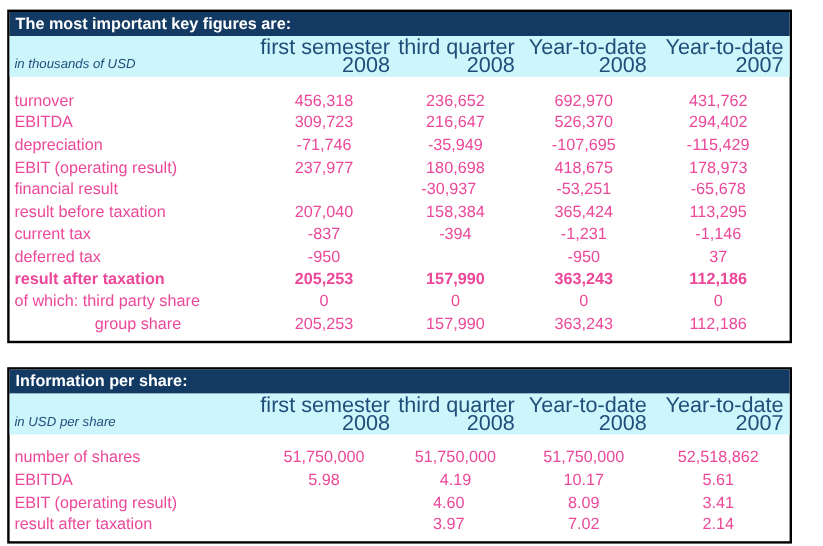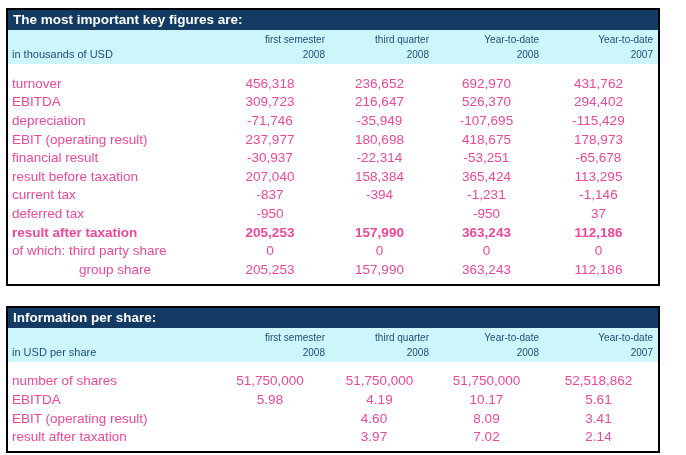--- a/index.html
+++ b/index.html
@@ -32,30 +32,31 @@
   }
   .subheader {
     background: #CDF5FC;
     display: flex;
     height: 34px;
     box-sizing: border-box;
   }
   .unit-label {
     flex: 1;
     color: #1F4E79;
+    font-style: italic;
     font-size: 11px;
     display: flex;
     align-items: flex-end;
     padding: 0 0 4px 4px;
     white-space: nowrap;
   }
   .col-head {
     text-align: right;
     color: #1F4E79;
-    font-size: 10px;
+    font-size: 18px;
     line-height: 15px;
     padding: 2px 5px 0 0;
     box-sizing: border-box;
   }
   .c1 { width: 115px; }
   .c2 { width: 104px; }
   .c3 { width: 110px; }
   .c4 { width: 114px; }
   .tbody { padding: 10px 0 5px 0; }
   .row {
@@ -134,21 +135,20 @@
       <div class="row-label">EBIT (operating result)</div>
       <div class="cell c1">237,977</div>
       <div class="cell c2">180,698</div>
       <div class="cell c3">418,675</div>
       <div class="cell c4">178,973</div>
     </div>
 
     <div class="row">
       <div class="row-label">financial result</div>
       <div class="cell c1">-30,937</div>
-      <div class="cell c2">-22,314</div>
       <div class="cell c3">-53,251</div>
       <div class="cell c4">-65,678</div>
     </div>
 
     <div class="row">
       <div class="row-label">result before taxation</div>
       <div class="cell c1">207,040</div>
       <div class="cell c2">158,384</div>
       <div class="cell c3">365,424</div>
       <div class="cell c4">113,295</div>

